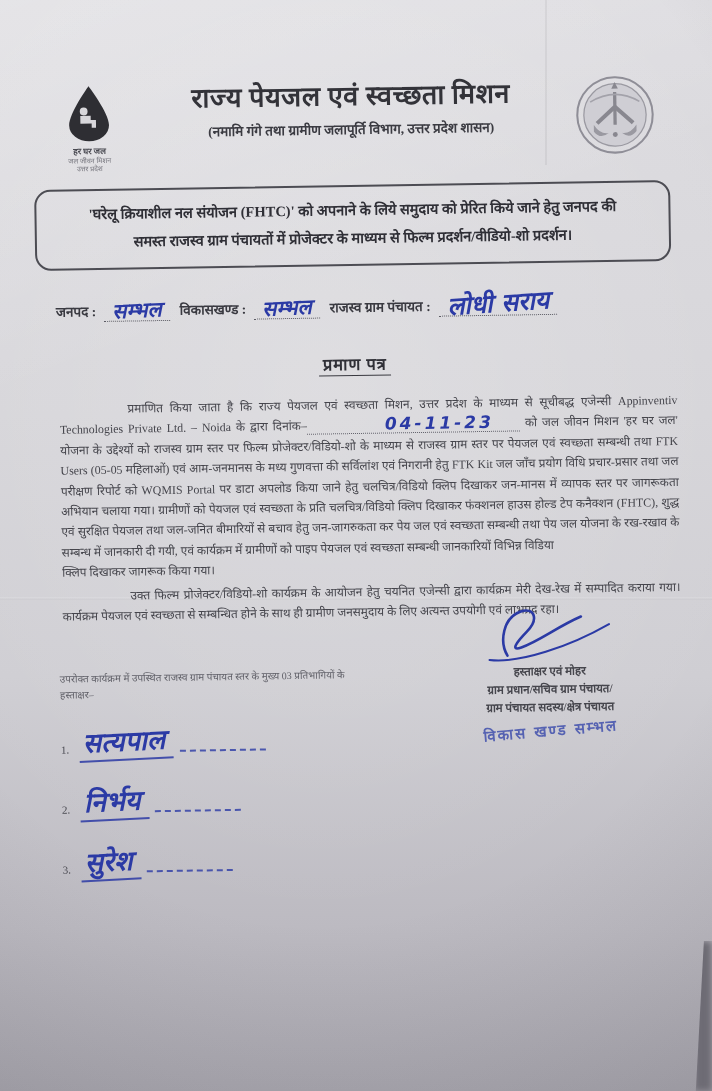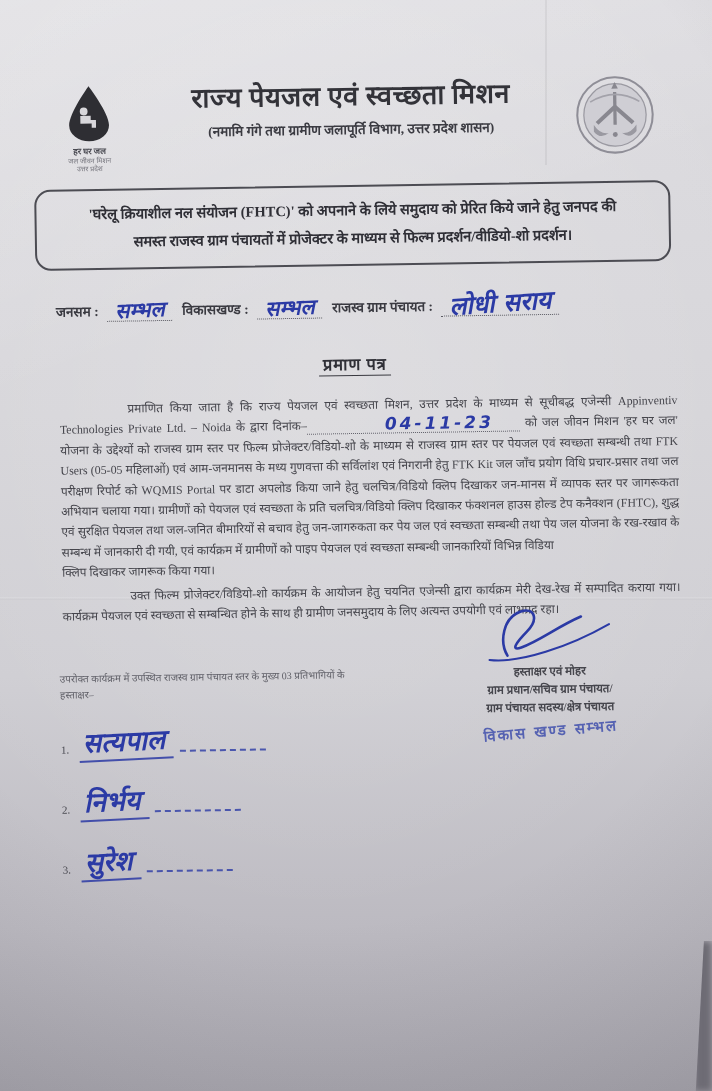--- a/index.html
+++ b/index.html
@@ -120,21 +120,21 @@
       </svg>
     </div>
   </div>
 
   <div class="notice-box">
     <span>'घरेलू क्रियाशील नल संयोजन (FHTC)' को अपनाने के लिये समुदाय को प्रेरित किये जाने हेतु जनपद की</span><br>
     <span>समस्त राजस्व ग्राम पंचायतों में </span><span class="notice-bold">प्रोजेक्टर के माध्यम से फिल्म प्रदर्शन/वीडियो-शो प्रदर्शन।</span>
   </div>
 
   <div class="form-line">
-    <span class="form-label">जनसम :</span>
+    <span class="form-label">जनपद :</span>
     <span class="fill"><span class="hand">सम्भल</span></span>
     <span class="form-label">विकासखण्ड :</span>
     <span class="fill"><span class="hand">सम्भल</span></span>
     <span class="form-label">राजस्व ग्राम पंचायत :</span>
     <span class="fill big"><span class="hand">लोधी सराय</span></span>
   </div>
 
   <div class="cert-heading">
     <span>प्रमाण पत्र</span>
   </div>

